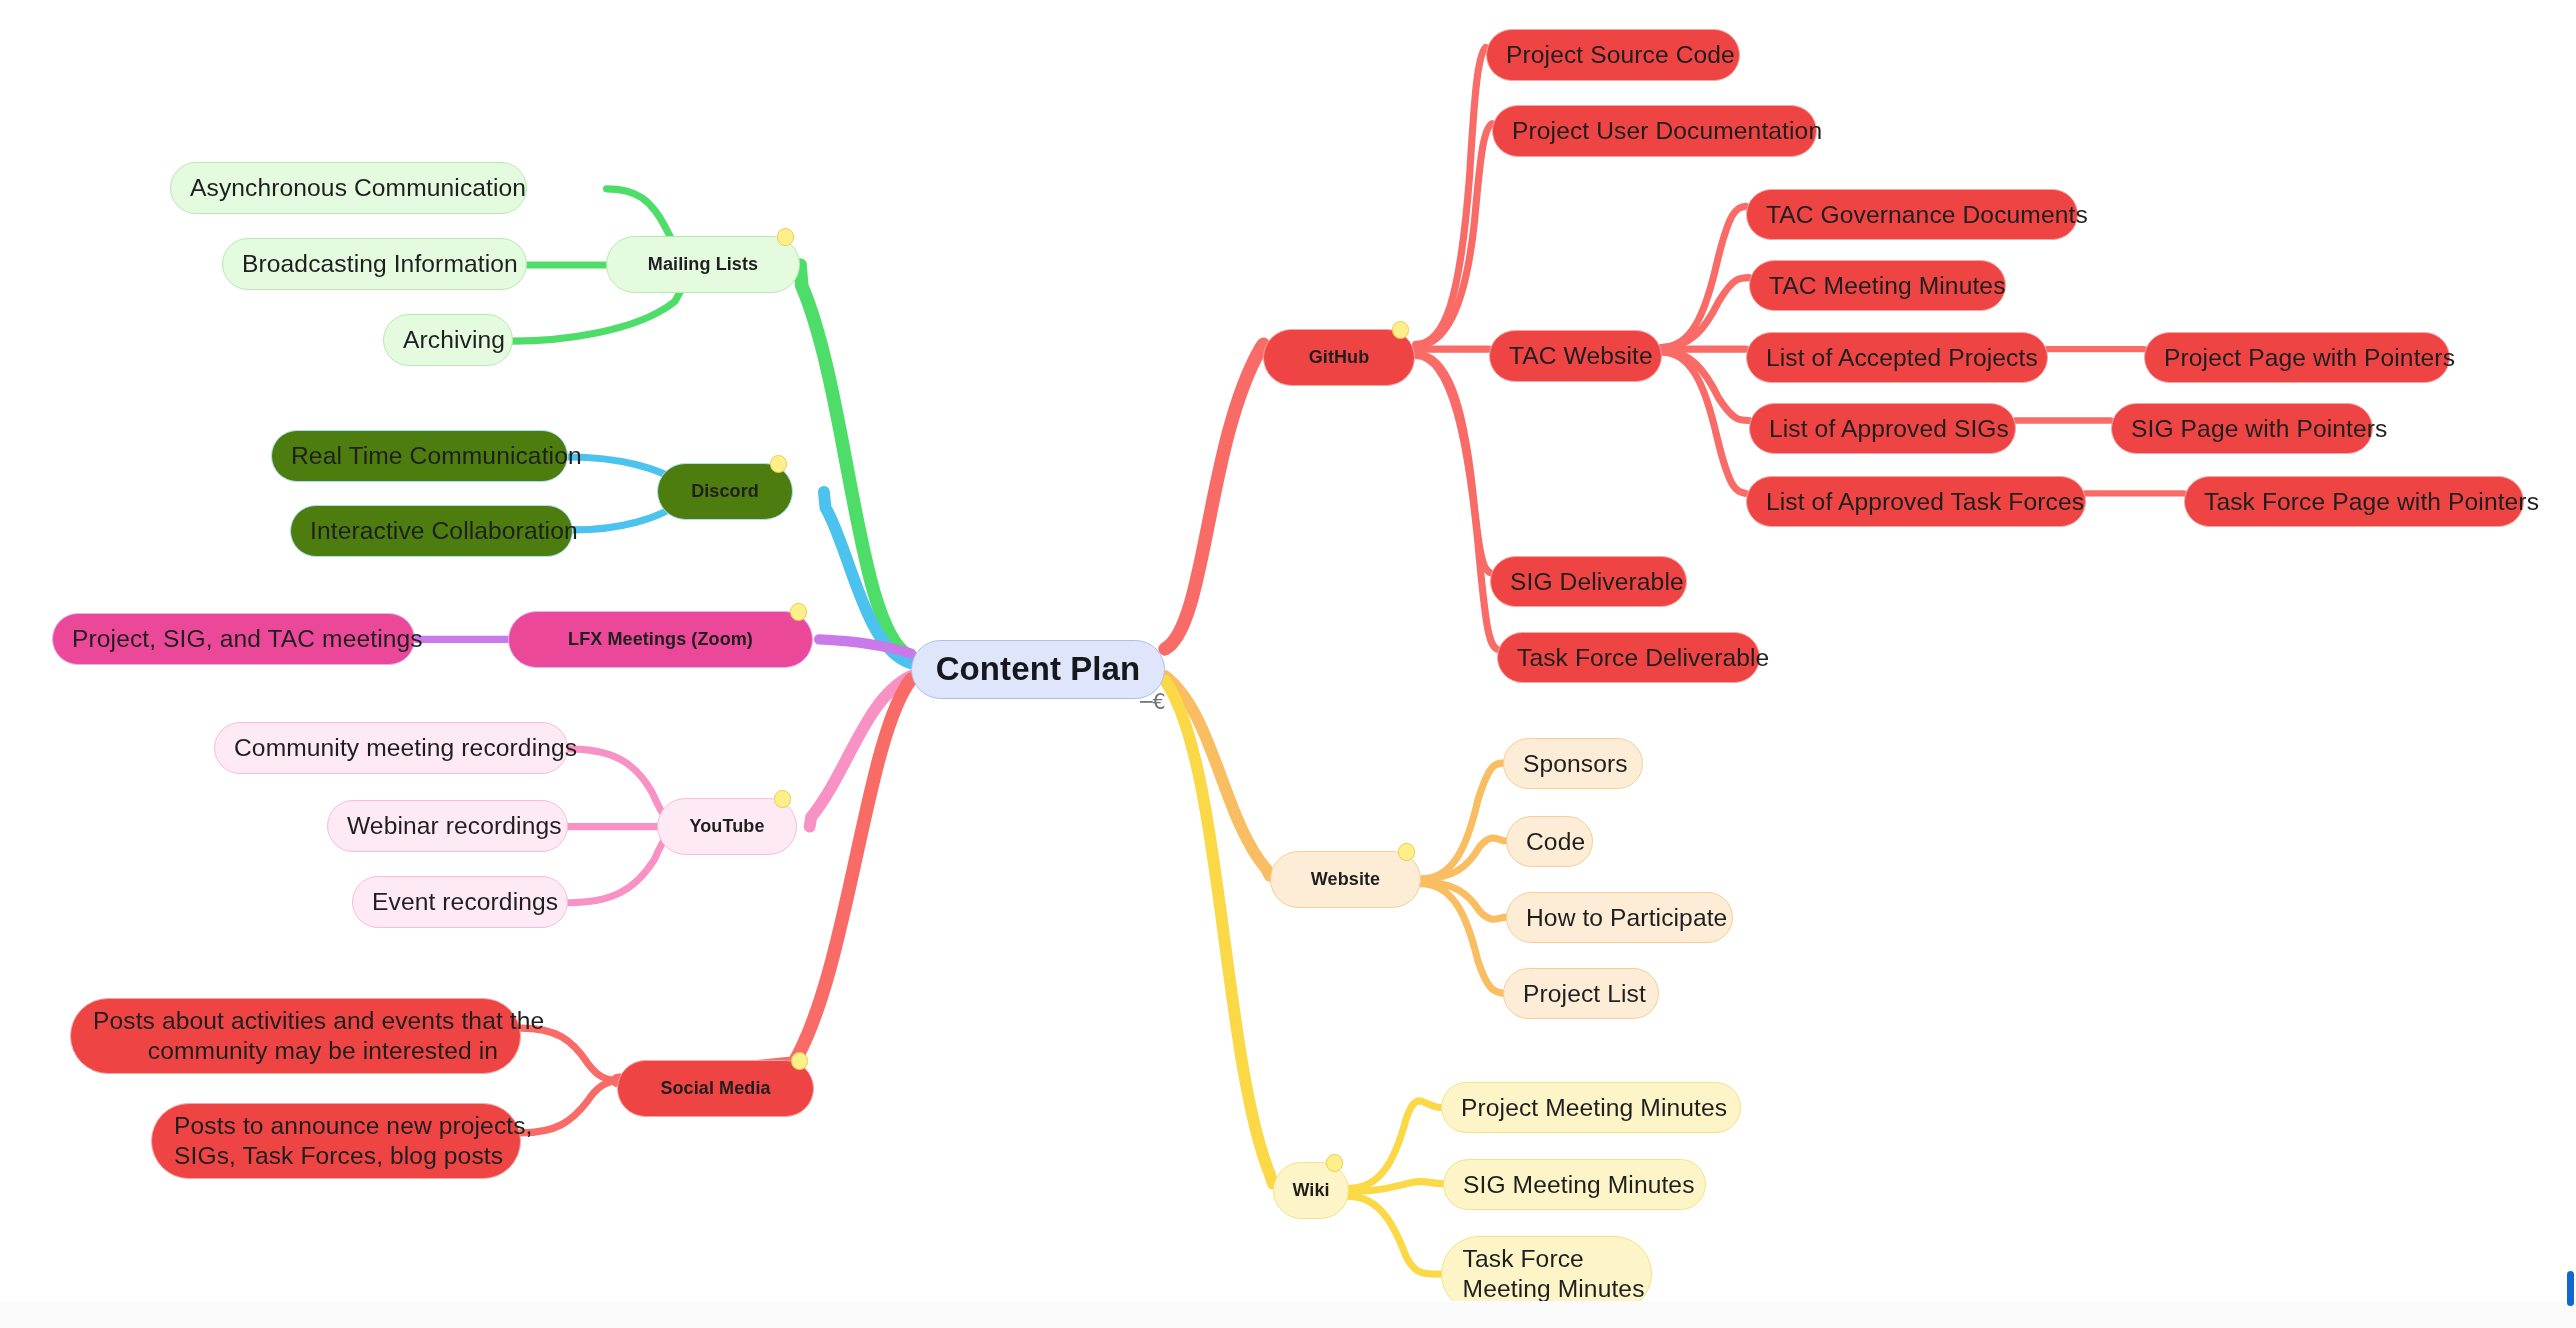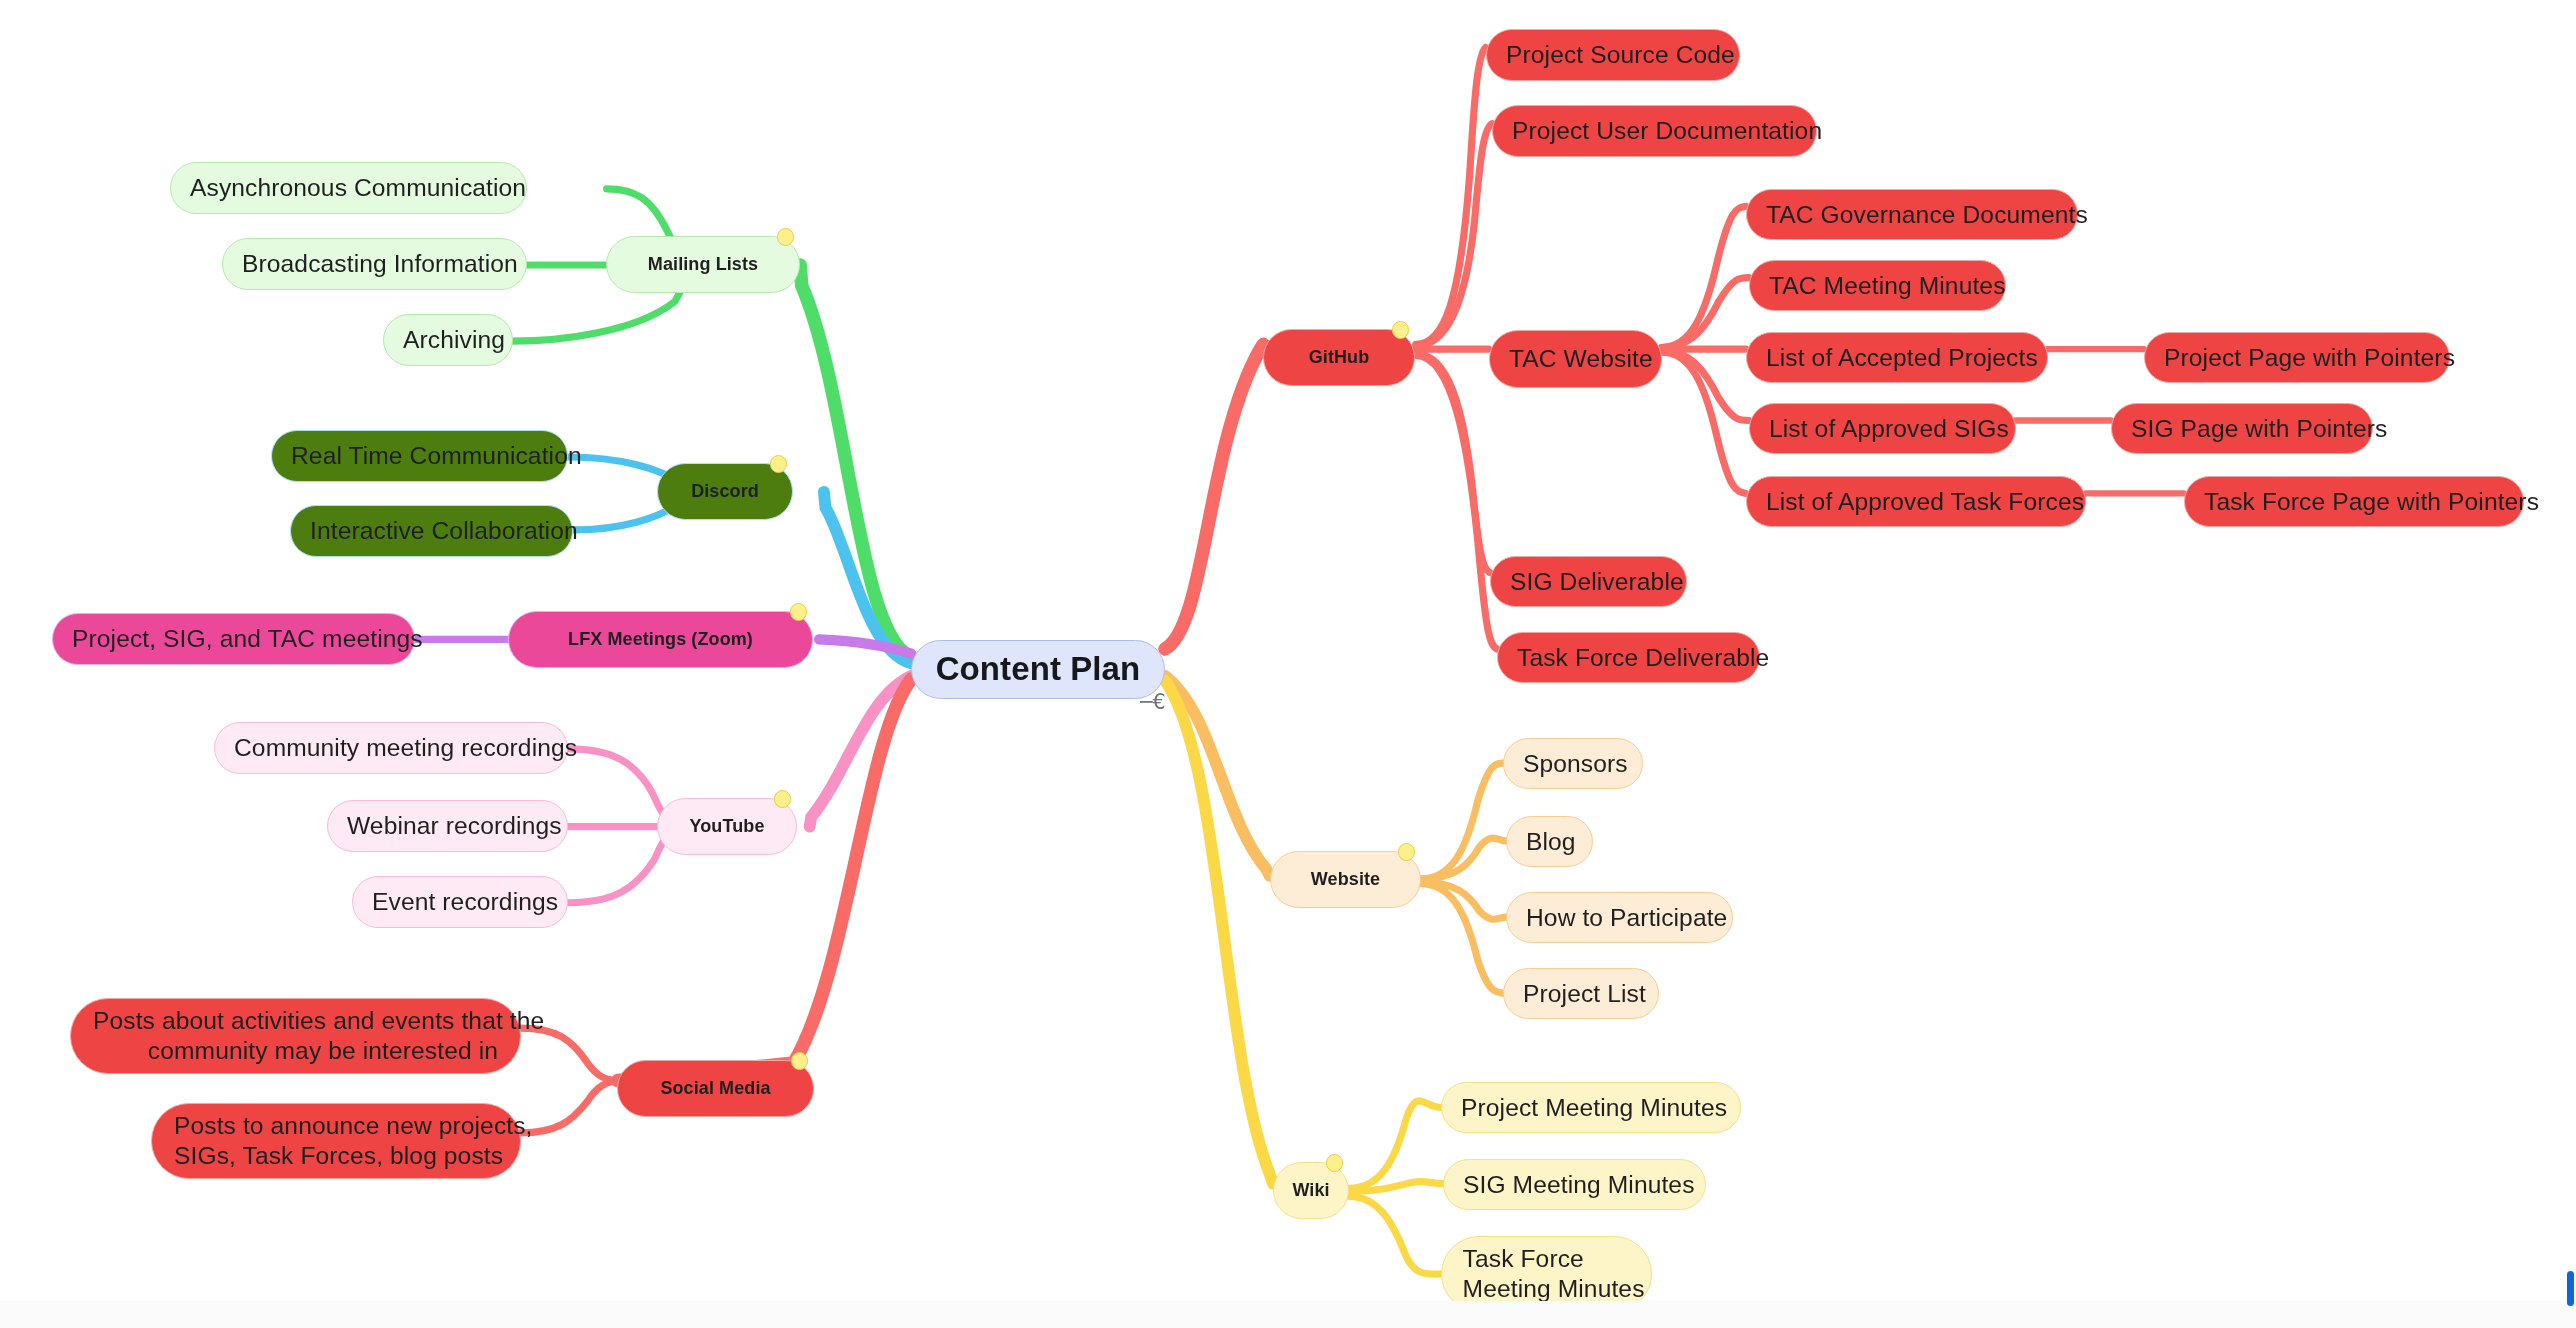--- a/index.html
+++ b/index.html
@@ -248,21 +248,21 @@
     <span class="badge"></span>
     <span class="label">GitHub</span>
   </div>
   <div class="node leaf c-red align-center" style="left:1486px; top:20.6px; width:254px; height:52px; padding:0 19px;">
     <span class="label">Project Source Code</span>
   </div>
   <div class="node leaf c-red align-center" style="left:1492px; top:97px; width:325px; height:52px; padding:0 19px;">
     <span class="label">Project User Documentation</span>
   </div>
 
-  <div class="node leaf c-red align-center" style="left:1489px; top:322px; width:173px; height:58px; padding:0 19px;">
+  <div class="node leaf c-red align-center" style="left:1489px; top:322px; width:173px; height:52px; padding:0 19px;">
     <span class="label">TAC Website</span>
   </div>
   <div class="node leaf c-red align-center" style="left:1746px; top:181px; width:332px; height:51px; padding:0 19px;">
     <span class="label">TAC Governance Documents</span>
   </div>
   <div class="node leaf c-red align-center" style="left:1749px; top:252px; width:257px; height:51px; padding:0 19px;">
     <span class="label">TAC Meeting Minutes</span>
   </div>
   <div class="node leaf c-red align-center" style="left:1746px; top:324px; width:302px; height:51px; padding:0 19px;">
     <span class="label">List of Accepted Projects</span>
@@ -291,21 +291,21 @@
   </div>
 
   <div class="node branch c-orange" style="left:1270px; top:851px; width:151px; height:57px;">
     <span class="badge"></span>
     <span class="label">Website</span>
   </div>
   <div class="node leaf c-orange align-center" style="left:1503px; top:738px; width:140px; height:51px; padding:0 19px;">
     <span class="label">Sponsors</span>
   </div>
   <div class="node leaf c-orange align-center" style="left:1506px; top:816px; width:87px; height:51px; padding:0 19px;">
-    <span class="label">Blog</span>
+    <span class="label">Code</span>
   </div>
   <div class="node leaf c-orange align-center" style="left:1506px; top:892px; width:227px; height:51px; padding:0 19px;">
     <span class="label">How to Participate</span>
   </div>
   <div class="node leaf c-orange align-center" style="left:1503px; top:968px; width:156px; height:51px; padding:0 19px;">
     <span class="label">Project List</span>
   </div>
 
   <div class="node branch c-yellow" style="left:1273px; top:1162px; width:76px; height:57px;">
     <span class="badge"></span>

